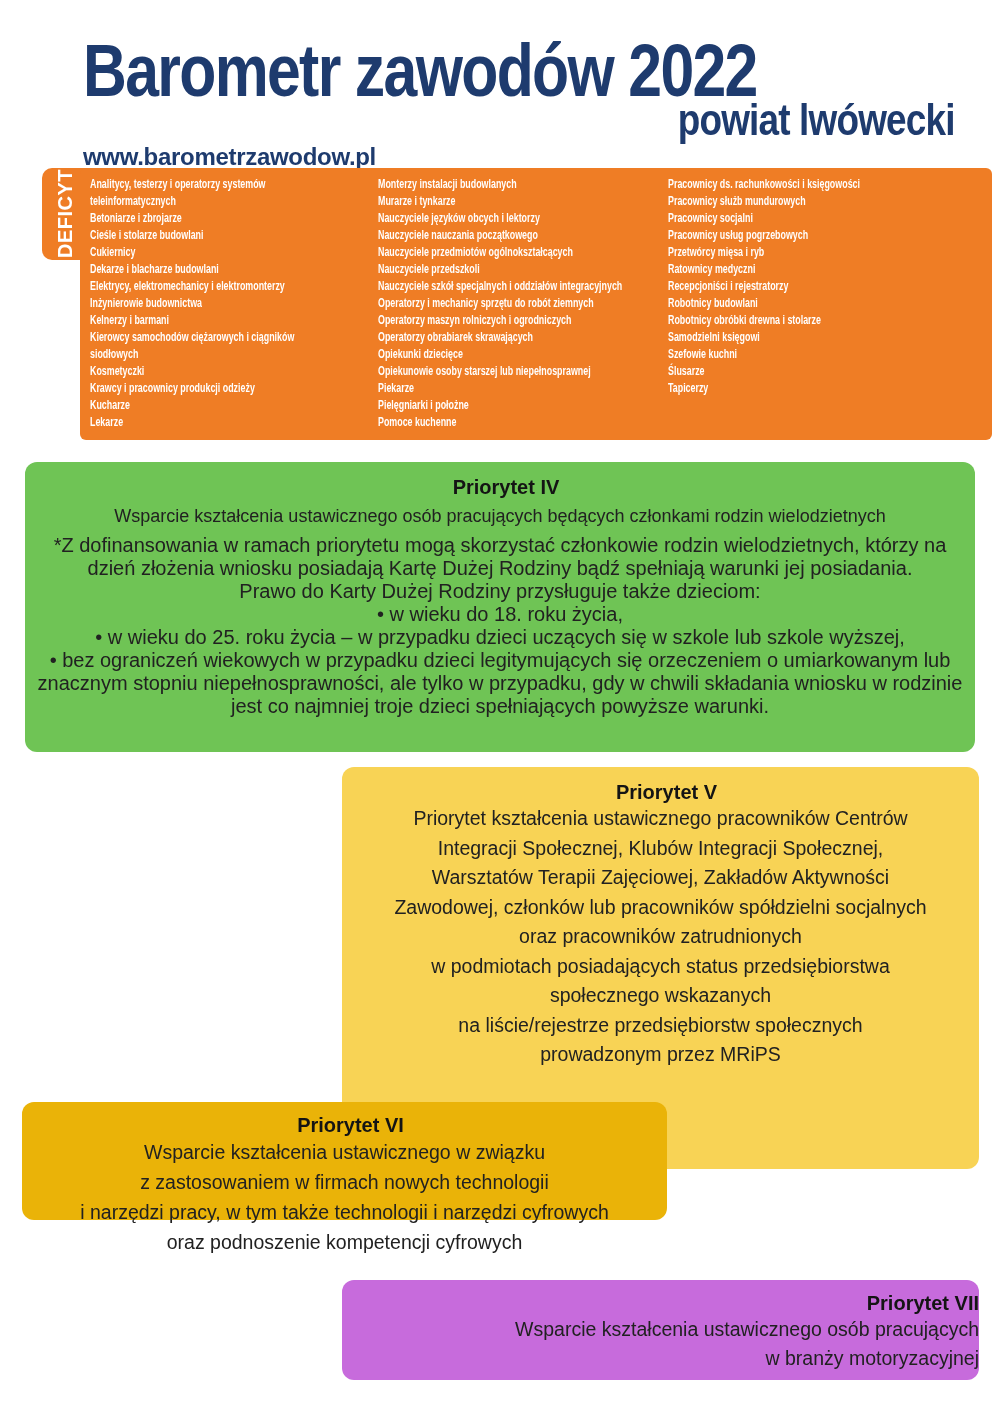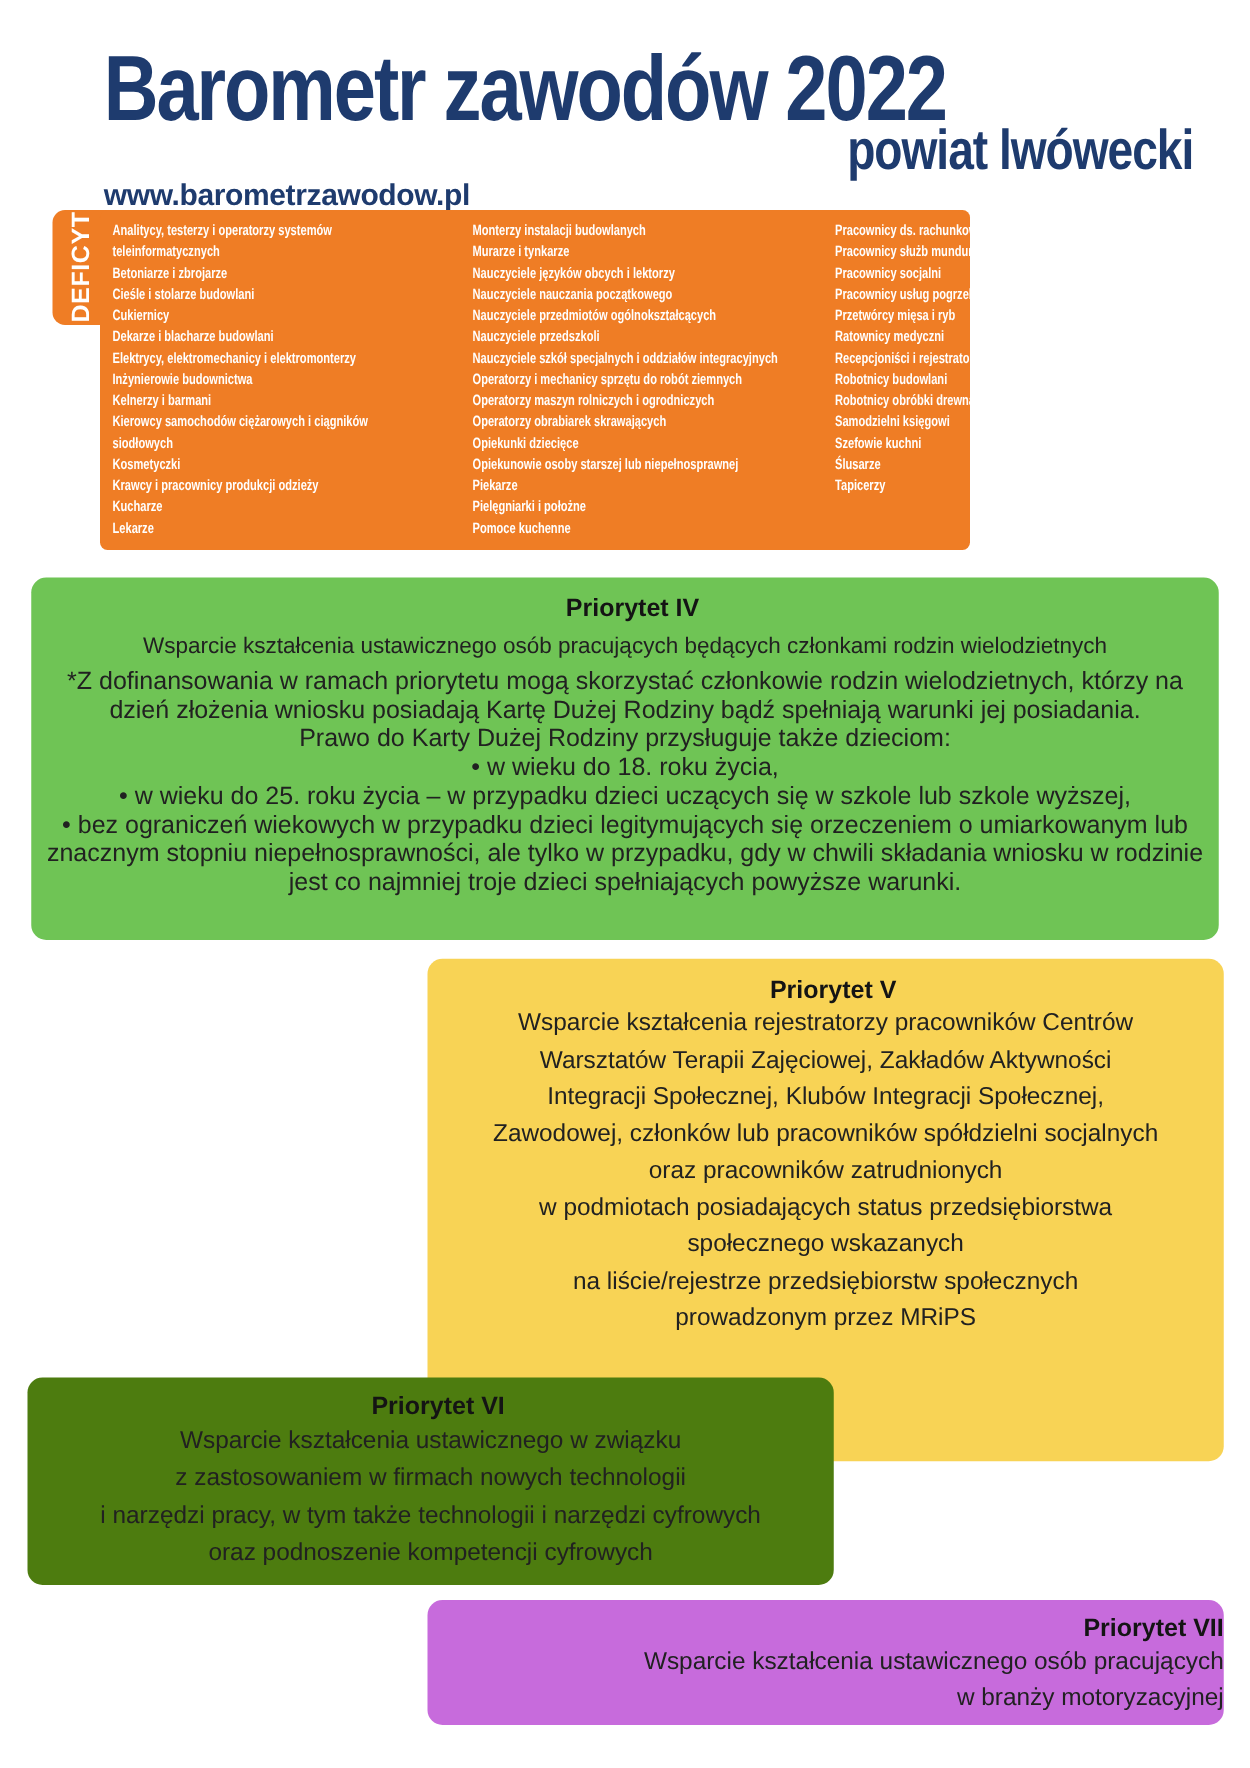--- a/index.html
+++ b/index.html
@@ -28,39 +28,39 @@
   .deficit-tab{
     position:absolute;left:42px;top:168px;width:46px;height:92px;
     background:#EF7D25;border-radius:10px 0 0 10px;
     display:flex;align-items:center;justify-content:center;
   }
   .deficit-label{
     color:#ffffff;font-weight:bold;font-size:20px;letter-spacing:0.5px;
     writing-mode:vertical-rl;transform:rotate(180deg);white-space:nowrap;
   }
   .deficit-box{
-    position:absolute;left:80px;top:168px;width:696px;height:272px;
+    position:absolute;left:80px;top:168px;width:912px;height:272px;
     background:#EF7D25;border-radius:6px;
   }
   .def-col{
     position:absolute;top:8px;width:400px;
     color:#ffffff;font-weight:bold;font-size:12px;line-height:17px;
     transform:scaleX(0.74);transform-origin:left top;
   }
   .def-col-1{left:10px}
   .def-col-2{left:298px}
   .def-col-3{left:588px}
   .def-item{white-space:pre-line;}
   
   .prio{
     position:absolute;border-radius:12px;text-align:center;color:#212121;
   }
   .prio-green {left:25px; top:462px; width:950px;height:290px;background:#6FC455;}
   .prio-yellow{left:342px;top:767px; width:637px;height:402px;background:#F8D355;}
-  .prio-cyan  {left:22px; top:1102px;width:645px;height:166px;background:#4d7c0f;}
+  .prio-cyan  {left:22px; top:1102px;width:645px;height:118px;background:#eab308;}
   .prio-purple{left:342px;top:1280px;width:637px;height:100px;background:#C76BDC;text-align:right;}
   .prio-title{font-weight:bold;font-size:20px;margin-top:14px;color:#141414;padding-left:12px;}
   .prio-purple .prio-title, .prio-cyan .prio-title{margin-top:12px;}
   .prio-subtitle{
     font-size:18px;line-height:28px;margin:3px auto 4px;max-width:880px;
   }
   .note-par{font-size:20px;line-height:23px;max-width:938px;margin:0 auto;}
   .body-line{font-size:19.5px;}
   .prio-yellow .body-line{line-height:29.5px;}
   .prio-cyan   .body-line{line-height:30px;}
@@ -139,23 +139,23 @@
         <div class="note-par">Prawo do Karty Dużej Rodziny przysługuje także dzieciom:</div>
         <div class="note-par">• w wieku do 18. roku życia,</div>
         <div class="note-par">• w wieku do 25. roku życia – w przypadku dzieci uczących się w szkole lub szkole wyższej,</div>
         <div class="note-par">• bez ograniczeń wiekowych w przypadku dzieci legitymujących się orzeczeniem o umiarkowanym lub znacznym stopniu niepełnosprawności, ale tylko w przypadku, gdy w chwili składania wniosku w rodzinie jest co najmniej troje dzieci spełniających powyższe warunki.</div>
       </div>
   </section>
 
   <section class="prio prio-yellow">
     <div class="prio-title">Priorytet V</div>
     <div>
-        <div class="body-line">Wsparcie kształcenia rejestratorzy pracowników Centrów</div>
+        <div class="body-line">Priorytet kształcenia ustawicznego pracowników Centrów</div>
+        <div class="body-line">Integracji Społecznej, Klubów Integracji Społecznej,</div>
         <div class="body-line">Warsztatów Terapii Zajęciowej, Zakładów Aktywności</div>
-        <div class="body-line">Integracji Społecznej, Klubów Integracji Społecznej,</div>
         <div class="body-line">Zawodowej, członków lub pracowników spółdzielni socjalnych</div>
         <div class="body-line">oraz pracowników zatrudnionych</div>
         <div class="body-line">w podmiotach posiadających status przedsiębiorstwa</div>
         <div class="body-line">społecznego wskazanych</div>
         <div class="body-line">na liście/rejestrze przedsiębiorstw społecznych</div>
         <div class="body-line">prowadzonym przez MRiPS</div>
       </div>
   </section>
 
   <section class="prio prio-cyan">

